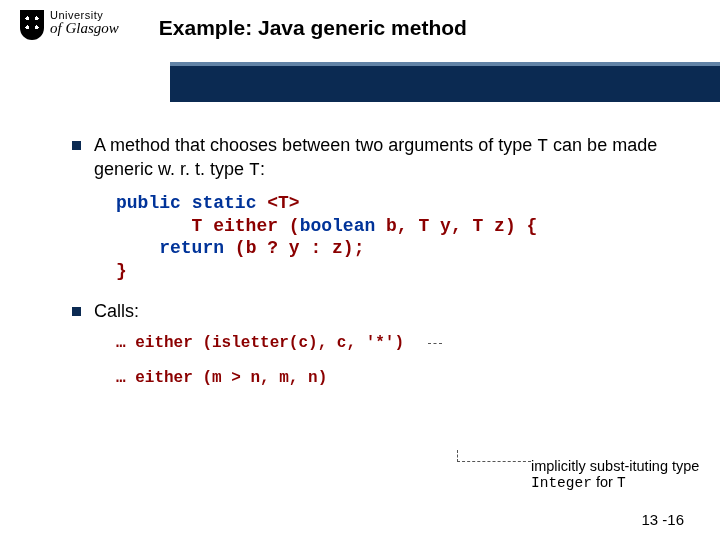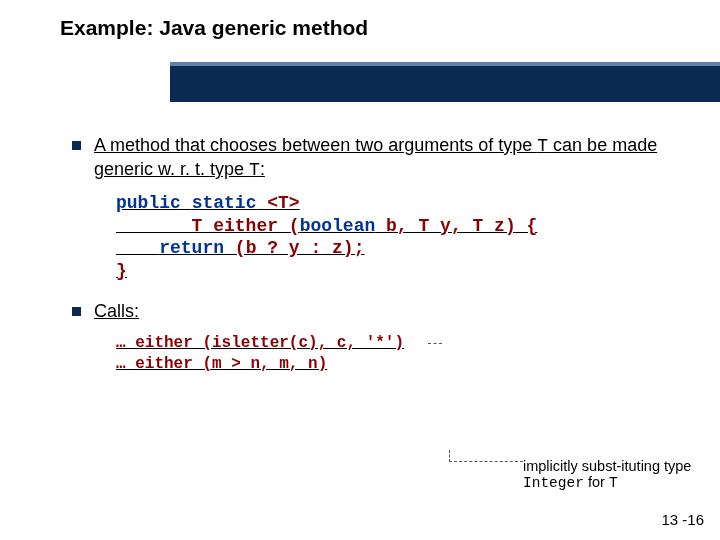--- a/index.html
+++ b/index.html
@@ -54,21 +54,20 @@
   .bar {
     height: 40px;
     background: #0b2a52;
     border-top: 4px solid #6283a6;
     margin-left: 170px;
   }
   .content {
     padding: 32px 26px 0 72px;
     font-size: 18px;
     line-height: 1.28;
-    text-decoration: underline;
   }
   ul.top { list-style: none; }
   ul.top > li { position: relative; padding-left: 22px; margin-bottom: 18px; }
   ul.top > li::before {
     content: "";
     position: absolute;
     left: 0; top: 7px;
     width: 9px; height: 9px;
     background: #0b2a52;
   }
@@ -102,41 +101,48 @@
     align-self: center;
     margin: 0 4px;
   }
   .note {
     font-size: 14.5px;
     line-height: 1.12;
     color: #000;
     width: 185px;
   }
   .note .mono { font-family: "Courier New", monospace; }
-  .row2 { }
-  .note2-wrap { position: absolute; right: 12px; top: 458px; width: 185px; }
+  .row2 { margin-top: 14px; }
+  .note2-wrap { position: absolute; right: 4px; top: 458px; width: 185px; }
   .note2-wrap .dash2 {
     position: absolute;
     left: -74px; top: -8px;
     width: 74px; height: 12px;
     border-left: 1.5px dashed #555;
     border-bottom: 1.5px dashed #555;
   }
   .pagenum {
     position: absolute;
-    right: 16px;
+    right: 36px;
     bottom: 12px;
     font-size: 15px;
     color: #000;
   }
 </style>
 </head>
 <body>
 
 <div class="header">
+  <div class="logo">
+    <div class="crest"></div>
+    <div class="uni-text">
+      <div class="uni-top">University</div>
+      <div class="uni-bot">of Glasgow</div>
+    </div>
+  </div>
   <div class="title">Example: Java generic method</div>
 </div>
 
 <div class="bar"></div>
 
 <div class="content">
   <ul class="top">
     <li>
       <span>A method that chooses between two arguments of type </span><span class="mono">T</span><span> can be made generic w. r. t. type </span><span class="mono">T</span><span>:</span>
       <div class="codeblock"><span class="codeblue">public</span> <span class="codeblue">static</span><span> &lt;T&gt;</span>

